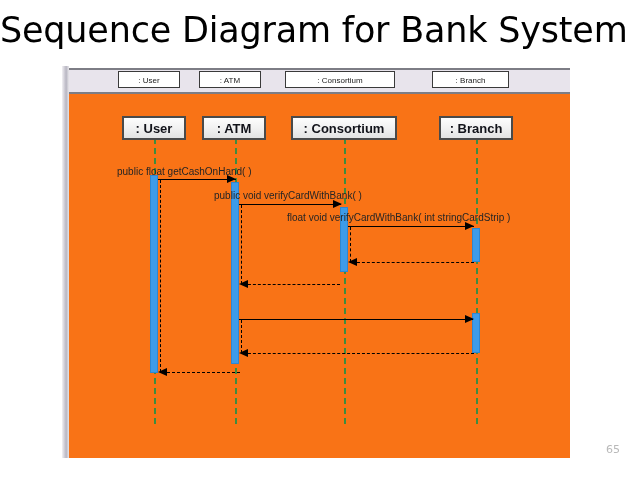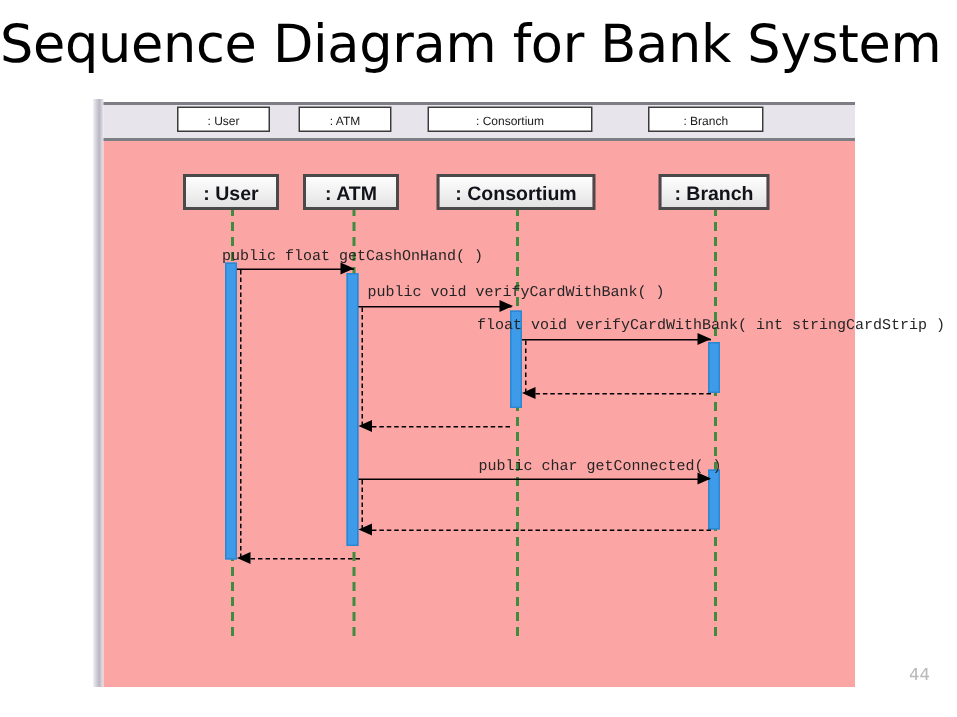--- a/index.html
+++ b/index.html
@@ -73,21 +73,21 @@
     box-sizing: border-box;
   }
 
   
   #frame-canvas {
     position: absolute;
     left: 7px;
     top: 28px;
     width: 501px;
     height: 364px;
-    background: #fca5a5;
+    background: #f97316;
   }
 
   
   .hdr-box {
     position: absolute;
     height: 17px;
     line-height: 17px;
     text-align: center;
     background: #ffffff;
     border: 1px solid #3a3a3a;
@@ -161,25 +161,24 @@
     width: 0;
     height: 0;
     border-top: 4px solid transparent;
     border-bottom: 4px solid transparent;
     border-right: 9px solid #000000;
   }
 
   
   .msg-label {
     position: absolute;
-    font-family: Liberation Mono, monospace;
+    font-family: Liberation Sans, sans-serif;
     font-size: 10px;
     color: #252525;
     white-space: nowrap;
-    margin-left: 31px;
   }
 </style>
 </head>
 <body>
 
 <div id="slide-title">Sequence Diagram for Bank System</div>
 
 <div id="diagram-frame">
 
   <div id="frame-left-rail"></div>
@@ -224,28 +223,27 @@
     <div class="msg-line ret" style="left:283px; top:168px; width:122px;"></div>
     <div class="arrow-left" style="left:279px; top:164px;"></div>
 
     <div class="msg-vert" style="left:281px; top:133px; height:35px;"></div>
     <div class="msg-line ret" style="left:281px; top:133px; width:0px;"></div>
 
     <div class="msg-line ret" style="left:174px; top:190px; width:97px;"></div>
     <div class="arrow-left" style="left:170px; top:186px;"></div>
     <div class="msg-vert" style="left:172px; top:111px; height:79px;"></div>
 
-    <div class="msg-label" style="left:219px; top:212px;">public char  getConnected( )</div>
     <div class="msg-line" style="left:170px; top:225px; width:234px;"></div>
     <div class="arrow-right" style="left:396px; top:221px;"></div>
 
     <div class="msg-line ret" style="left:174px; top:259px; width:231px;"></div>
     <div class="arrow-left" style="left:170px; top:255px;"></div>
     <div class="msg-vert" style="left:172px; top:226px; height:33px;"></div>
 
     <div class="msg-line ret" style="left:93px; top:278px; width:78px;"></div>
     <div class="arrow-left" style="left:89px; top:274px;"></div>
     <div class="msg-vert" style="left:91px; top:86px; height:192px;"></div>
 
   </div>
 </div>
 
-<div id="page-number">44</div>
+<div id="page-number">65</div>
 
 </body></html>

